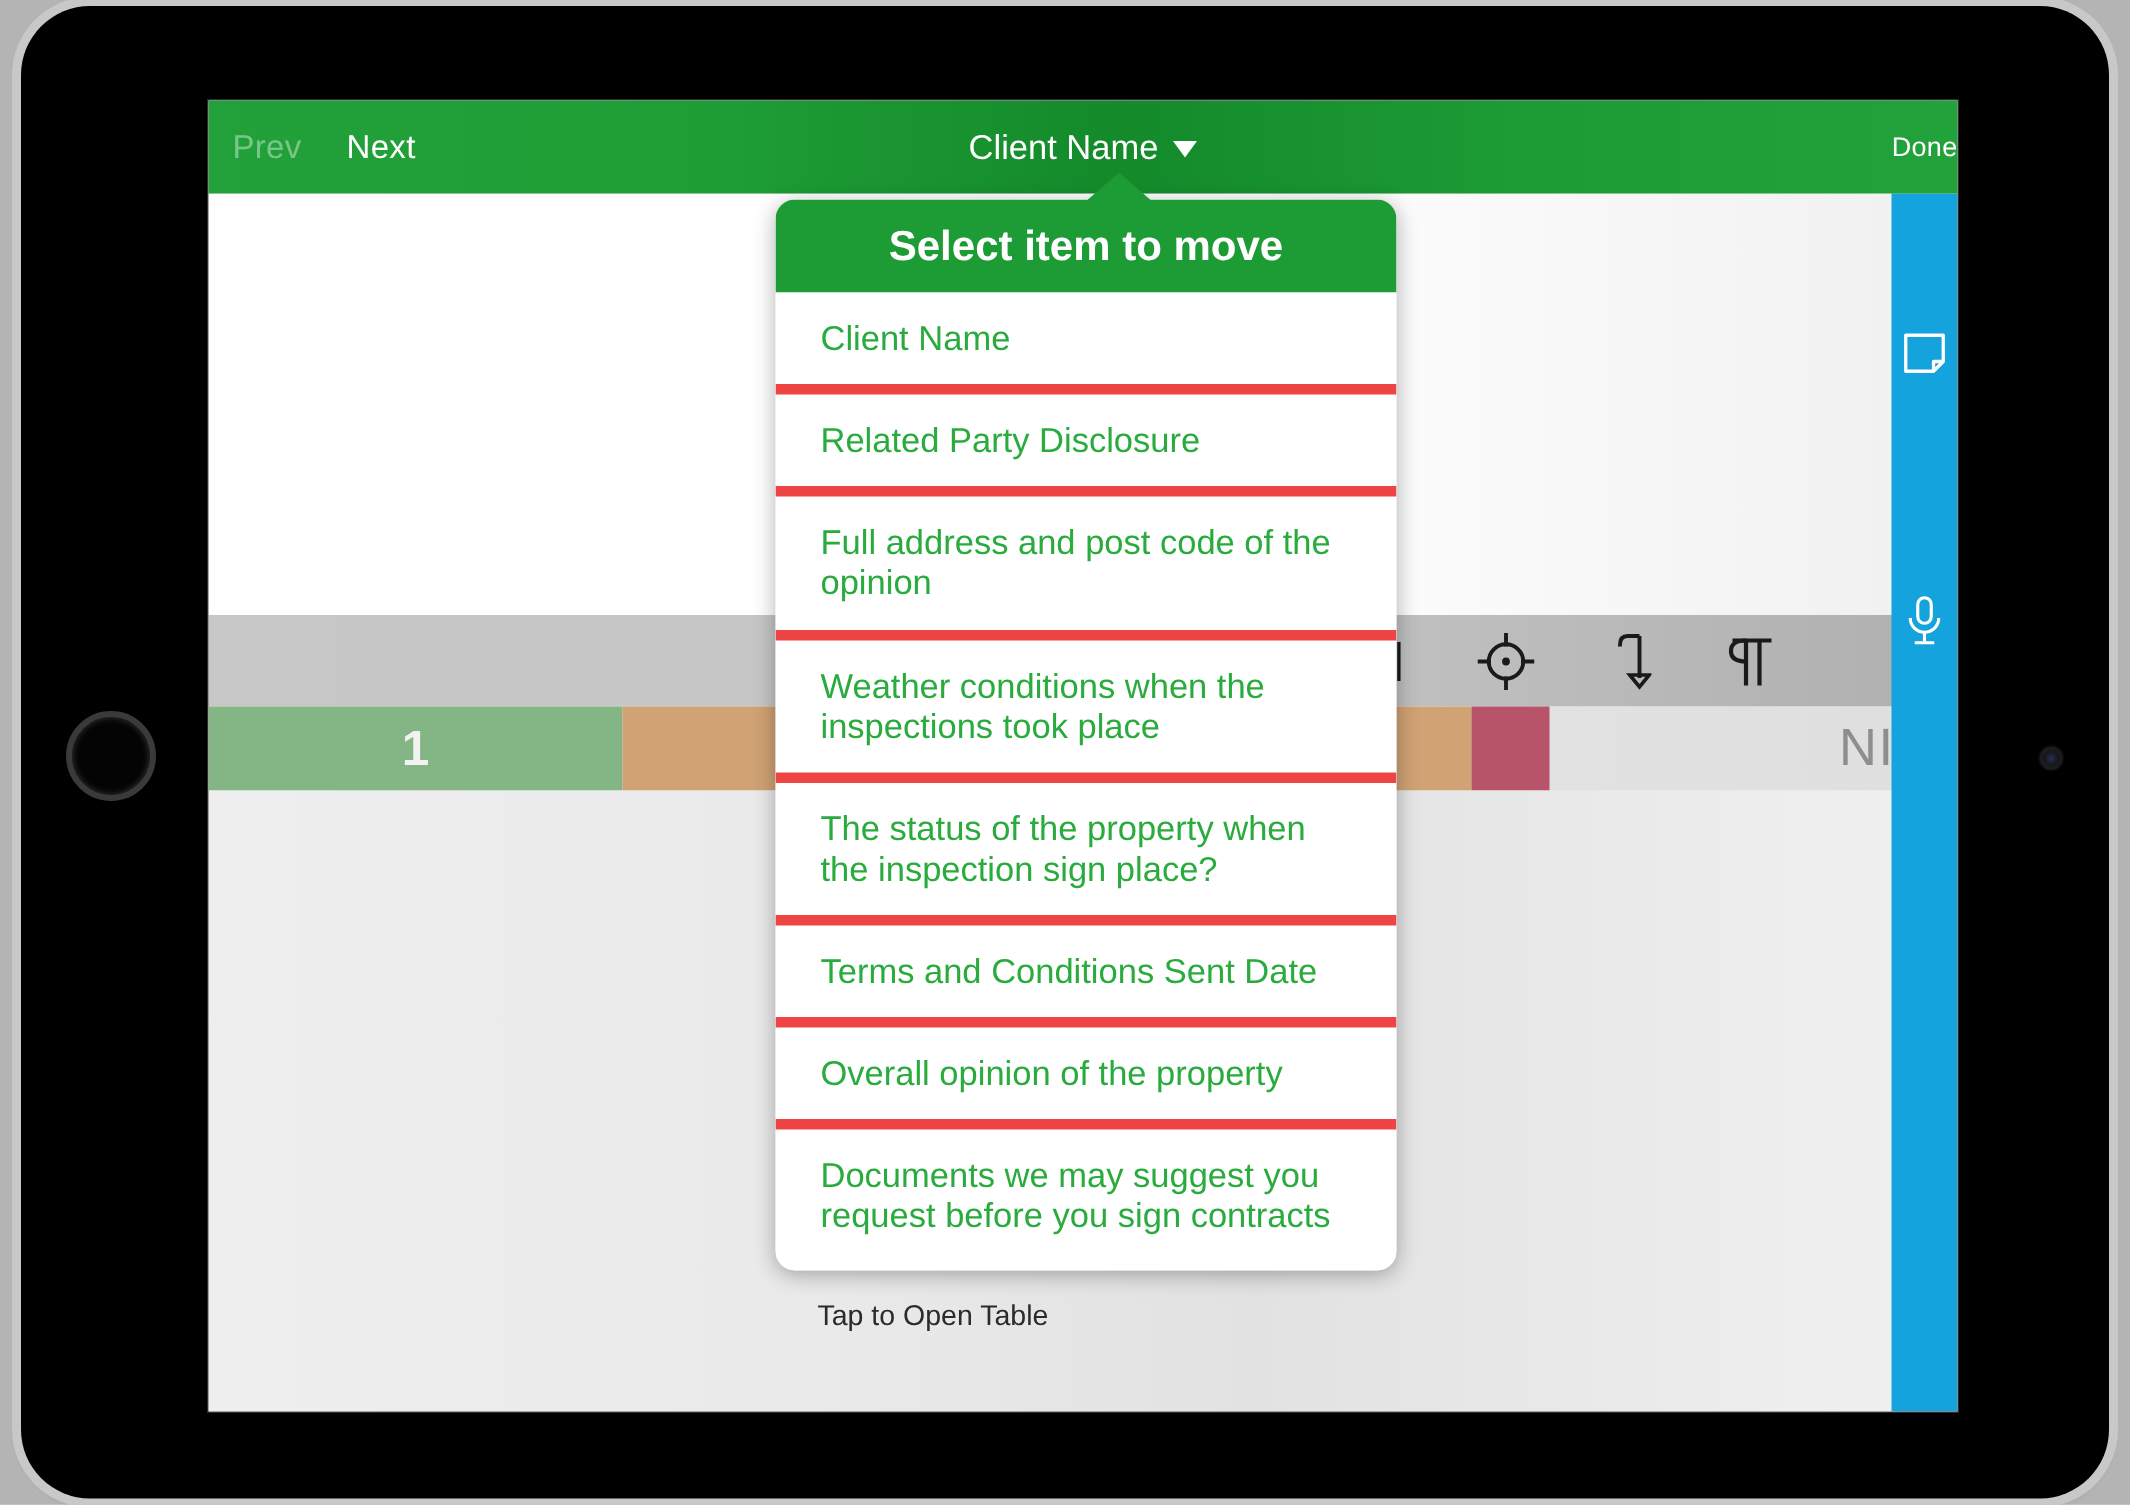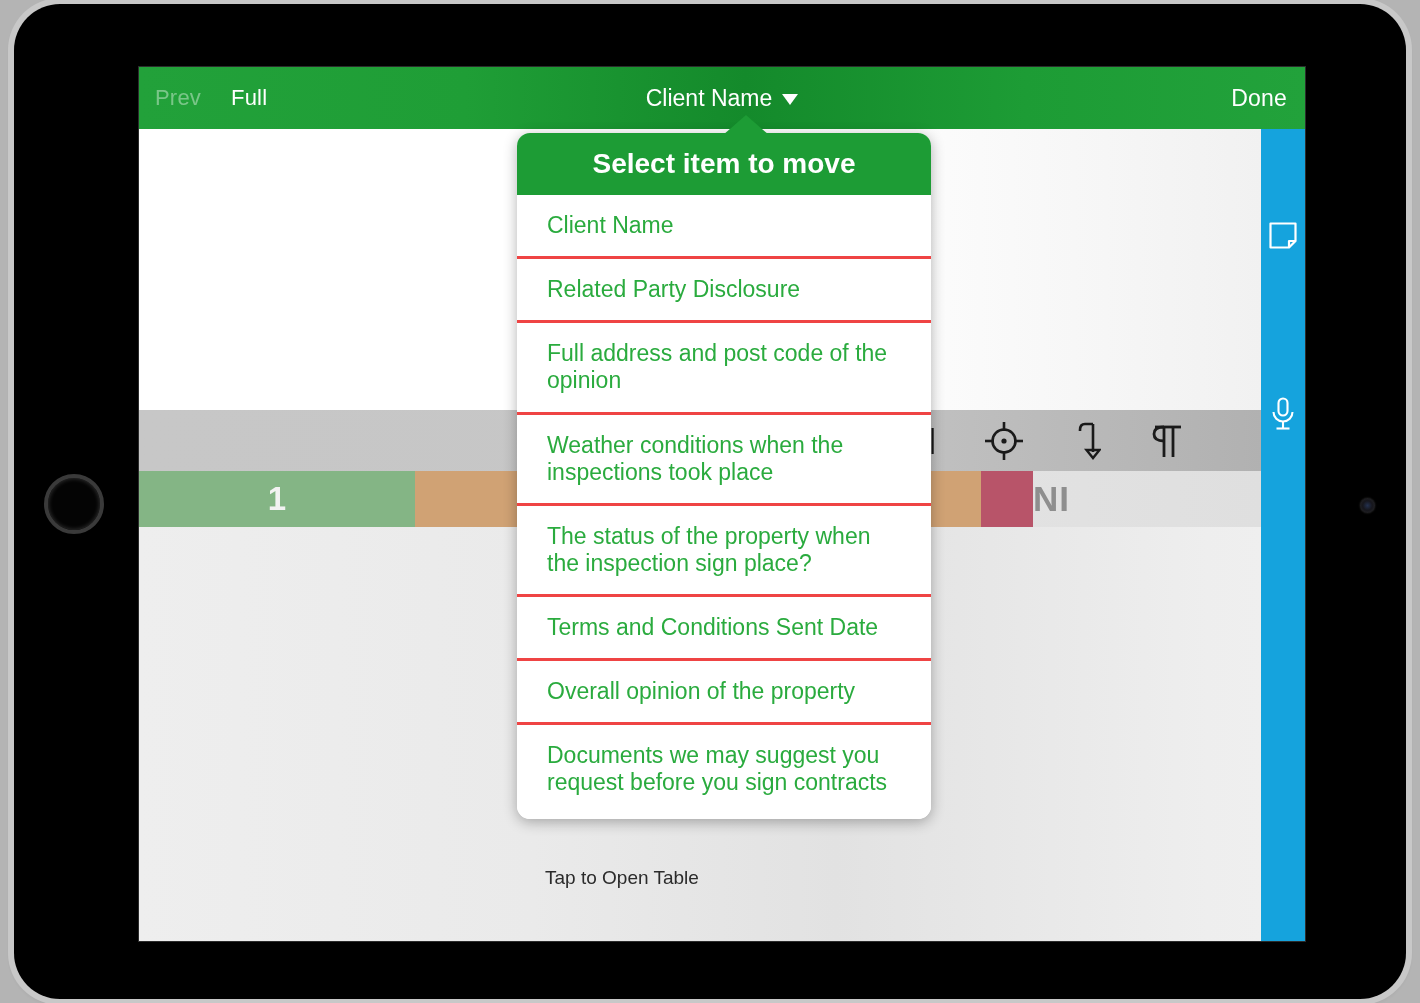--- a/index.html
+++ b/index.html
@@ -97,22 +97,21 @@
   .caret-down {
     display: inline-block;
     width: 0; height: 0;
     border-left: 8px solid transparent;
     border-right: 8px solid transparent;
     border-top: 11px solid #fff;
     margin-top: 3px;
   }
   #nav-done {
     margin-left: auto;
-    padding-right: 18px;
-    font-size: 23px;
+    font-size: 18px;
     cursor: pointer;
     white-space: nowrap;
   }
 
   
   #doc-top-white {
     position: absolute;
     left: 0; top: 62px;
     width: 1124px;
     height: 281px;
@@ -146,24 +145,24 @@
     background: #84b585;
     display: flex; align-items: center; justify-content: center;
     color: #f2f2f2;
     font-size: 33px;
     font-weight: bold;
   }
   .swatch-tan { width: 566px; background: #d0a274; }
   .swatch-red { width: 52px; background: #b85469; }
   .ni-cell {
     flex: 1;
-    display: flex; align-items: center; justify-content: flex-start;
+    display: flex; align-items: center; justify-content: flex-end;
     color: #8e8e8e;
     font-size: 35px;
-    font-weight: bold;
+    font-weight: normal;
     letter-spacing: 1px;
   }
 
   #doc-bottom {
     position: absolute;
     left: 0; top: 460px;
     width: 1124px;
     bottom: 0;
     background: linear-gradient(to right, #eeeeee 0%, #eaeaea 35%, #e2e2e2 62%, #eeeeee 95%, #efefef 100%);
   }
@@ -221,21 +220,21 @@
     display: flex;
     align-items: center;
     justify-content: center;
   }
   #popover-list { background: #fff; }
   .popover-item {
     padding: 17px 30px 17px 30px;
     color: #2aab3e;
     font-size: 23px;
     line-height: 1.18;
-    border-top: 3px solid #ef4444;
+    border-top: 7px solid #ef4444;
     cursor: pointer;
   }
   .popover-item:first-child { border-top: none; }
   #popover-list .popover-item:last-child { padding-bottom: 22px; }
 </style>
 </head>
 <body>
 
 <div id="device-frame">
 
@@ -317,21 +316,21 @@
           <path d="M3.5 15 a9.5 9.5 0 0 0 19 0" fill="none" stroke="#fff" stroke-width="2.1"></path>
           <line x1="13" y1="24.5" x2="13" y2="31" stroke="#fff" stroke-width="2.1"></line>
           <line x1="6.5" y1="31.5" x2="19.5" y2="31.5" stroke="#fff" stroke-width="2.1"></line>
         </svg>
       </span>
     </div>
 
     <div id="nav-bar">
       <div class="nav-left">
         <span class="nav-btn disabled">Prev</span>
-        <span class="nav-btn">Full</span>
+        <span class="nav-btn">Next</span>
       </div>
       <div id="nav-title-wrap">
         <span id="nav-title">
           <span>Client Name</span>
           <span class="caret-down"></span>
         </span>
       </div>
       <span id="nav-done" class="nav-btn">Done</span>
     </div>
 

